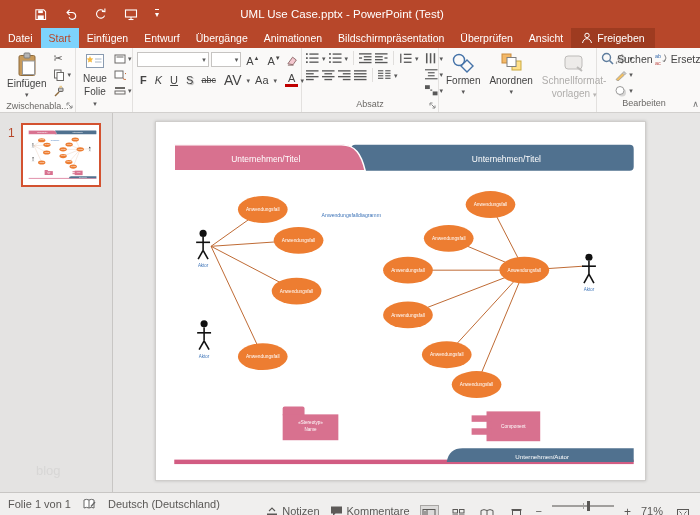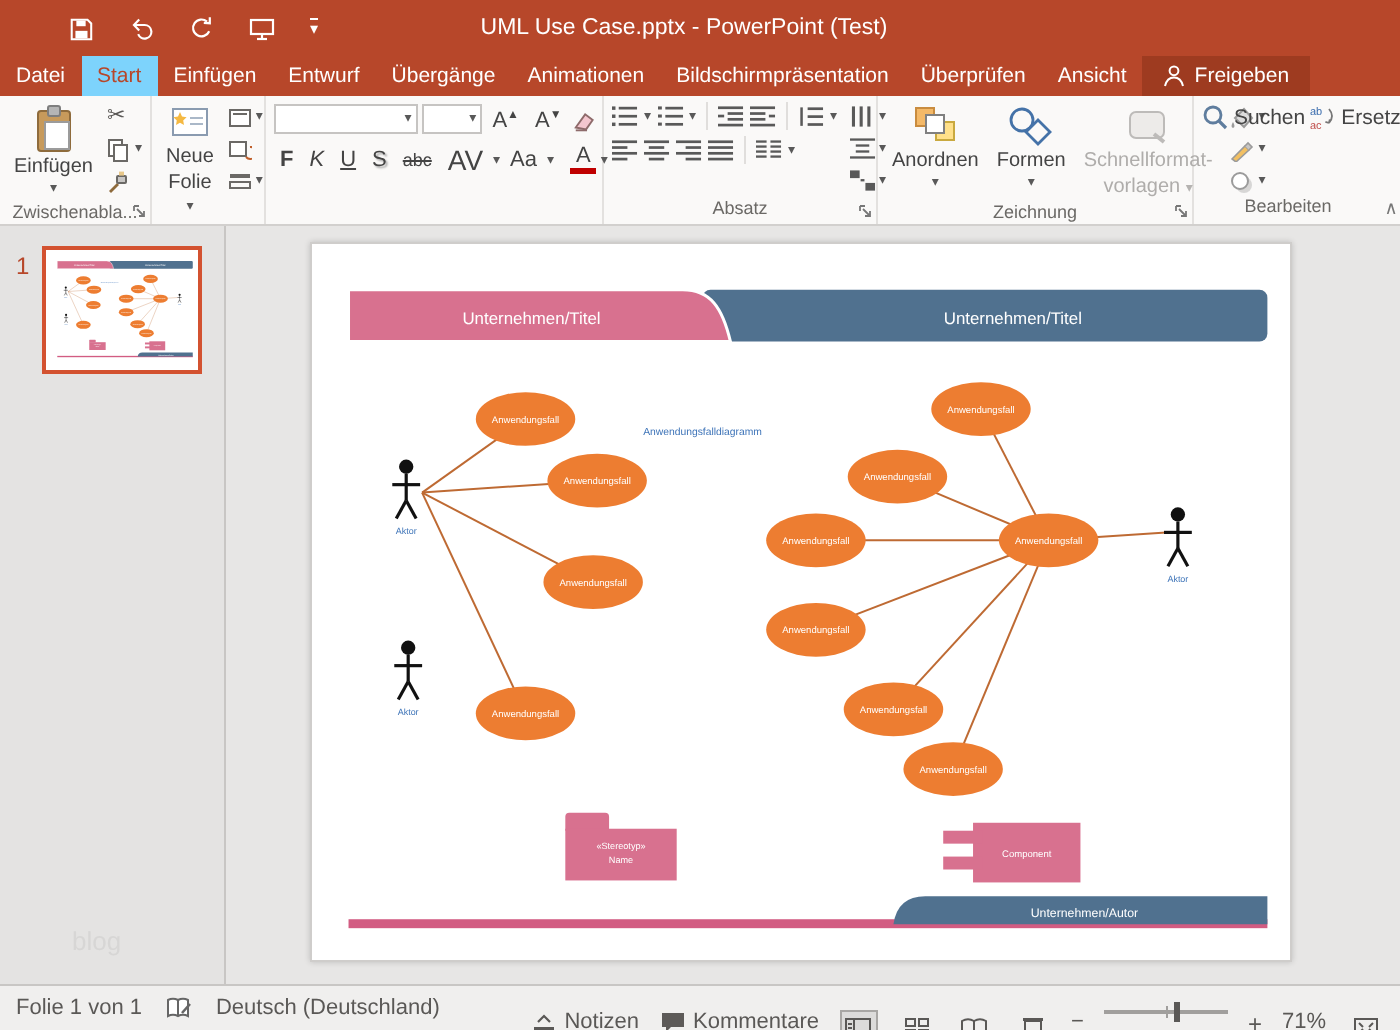--- a/index.html
+++ b/index.html
@@ -383,36 +383,36 @@
     <div class="rg-label"><span>Absatz</span>
       <svg class="launcher" width="7" height="7" viewBox="0 0 7 7">
           <path d="M1,1 h2.5 M1,1 v2.5 M2.5,2.5 l3,3 M6,3.5 v2.5 h-2.5" fill="none" stroke="#777" stroke-width="0.9"></path>
         </svg>
     </div>
   </div>
 
   <div class="rgroup" style="width:158px">
     <div class="rg-body" style="gap:3px">
       <div class="bigbtn">
+        <svg width="25" height="22" viewBox="0 0 25 22">
+            <circle cx="8" cy="8" r="5.5" fill="none" stroke="#4472A8" stroke-width="1.4"></circle>
+            <path d="M16,8 L22,14 L16,20 L10,14 Z" fill="#FAF9F8" stroke="#4472A8" stroke-width="1.4"></path>
+          </svg>
+        <span>Formen</span>
+        <span class="caret">▾</span>
+      </div>
+      <div class="bigbtn">
         <svg width="23" height="22" viewBox="0 0 23 22">
             <rect x="2" y="2" width="9" height="9" fill="#F4B968" stroke="#C98C3F"></rect>
             <rect x="12" y="9" width="9" height="9" fill="#FFE08A" stroke="#C9A93F"></rect>
             <rect x="7" y="5.5" width="9" height="9" fill="#fff" stroke="#808080"></rect>
           </svg>
         <span>Anordnen</span>
         <span class="caret">▾</span>
       </div>
-      <div class="bigbtn">
-        <svg width="25" height="22" viewBox="0 0 25 22">
-            <circle cx="8" cy="8" r="5.5" fill="none" stroke="#4472A8" stroke-width="1.4"></circle>
-            <path d="M16,8 L22,14 L16,20 L10,14 Z" fill="#FAF9F8" stroke="#4472A8" stroke-width="1.4"></path>
-          </svg>
-        <span>Formen</span>
-        <span class="caret">▾</span>
-      </div>
       <div class="bigbtn disabled">
         <svg width="24" height="22" viewBox="0 0 24 22">
             <rect x="3" y="4" width="17" height="13" rx="3" fill="#EDEBE9" stroke="#BDBBB9"></rect>
             <path d="M15,15 l5,4" stroke="#BDBBB9" stroke-width="2"></path>
           </svg>
         <span>Schnellformat-</span>
         <span><span>vorlagen</span> <span class="caret" style="color:#B5B3B1">▾</span></span>
       </div>
       <div class="minicol">
         <div class="sbtn">
@@ -430,25 +430,20 @@
             <span class="caret">▾</span>
           </div>
         <div class="sbtn">
             <svg width="13" height="12" viewBox="0 0 13 12">
               <circle cx="8" cy="7.5" r="4" fill="rgba(150,150,150,0.35)"></circle>
               <circle cx="6" cy="5.5" r="4" fill="#fff" stroke="#9B9B9B"></circle>
             </svg>
             <span class="caret">▾</span>
           </div>
       </div>
-    </div>
-    <div class="rg-label"><span>Zeichnung</span>
-      <svg class="launcher" width="7" height="7" viewBox="0 0 7 7">
-          <path d="M1,1 h2.5 M1,1 v2.5 M2.5,2.5 l3,3 M6,3.5 v2.5 h-2.5" fill="none" stroke="#777" stroke-width="0.9"></path>
-        </svg>
     </div>
   </div>
 
   <div class="rgroup" style="width:94px; border-right:none">
     <div class="rg-body" style="flex-direction:row; gap:2px; align-items:flex-start;">
       <div class="editrow">
         <svg width="13" height="13" viewBox="0 0 13 13">
             <circle cx="5.5" cy="5.5" r="4" fill="none" stroke="#5F7D9E" stroke-width="1.4"></circle>
             <line x1="8.5" y1="8.5" x2="12" y2="12" stroke="#5F7D9E" stroke-width="1.6"></line>
           </svg>

